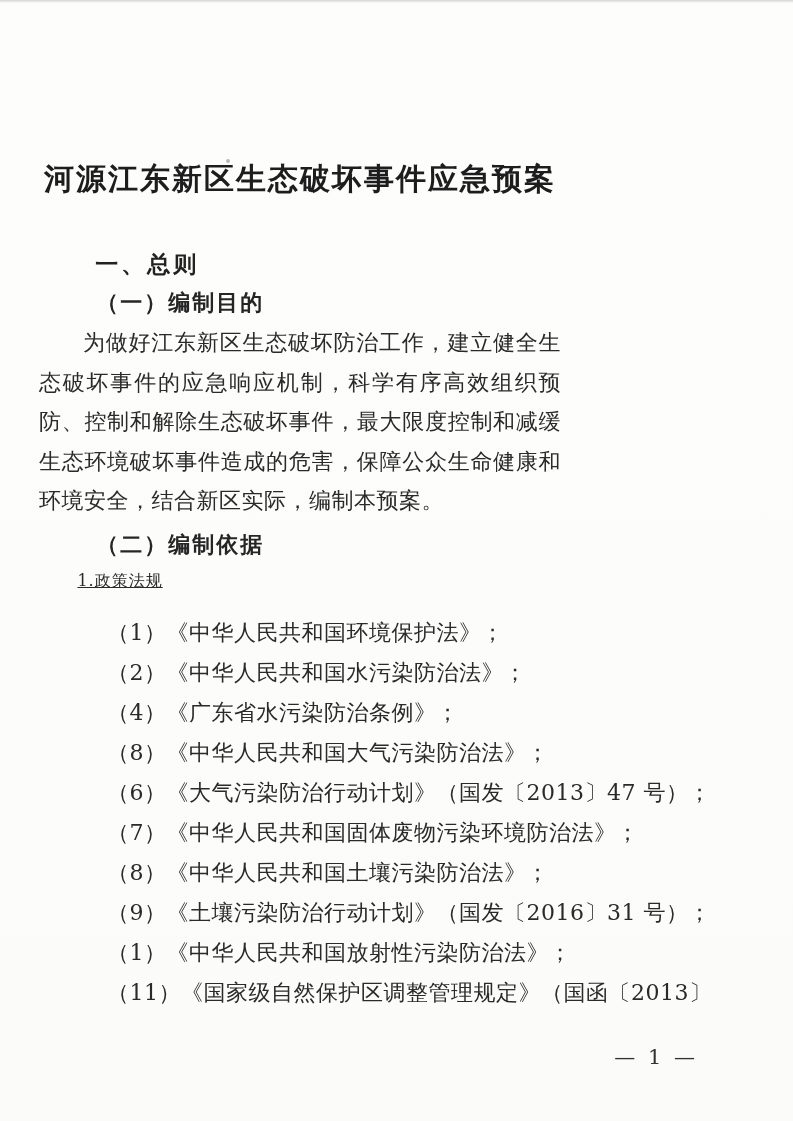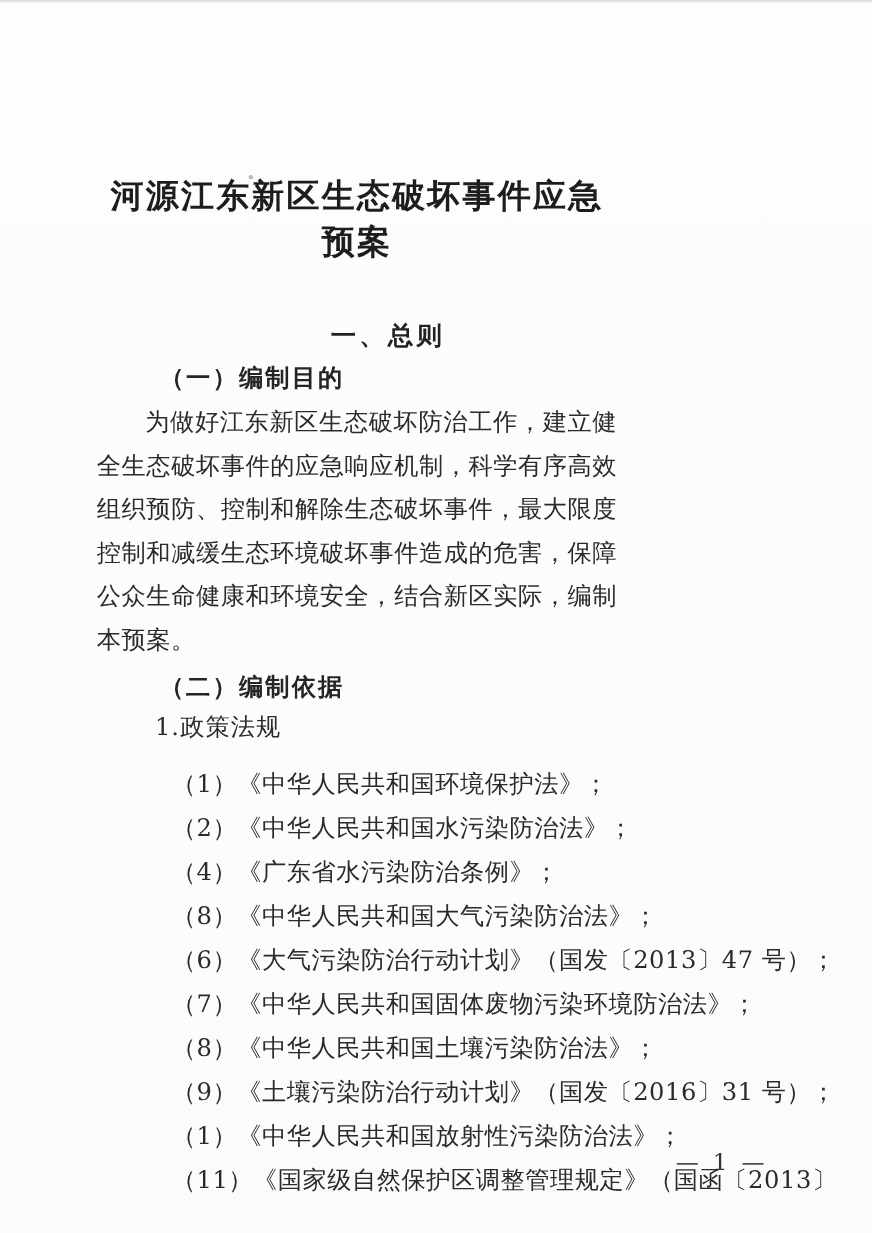--- a/index.html
+++ b/index.html
@@ -28,41 +28,40 @@
     left: 226px; top: 159px;
     width: 4px; height: 4px;
     border-radius: 50%;
     background: #8a8a88;
     opacity: 0.6;
   }
   .content {
     position: absolute;
     top: 0; left: 0;
     width: 655px;
-    padding-left: 88px;
+    padding-left: 39px;
     padding-right: 94px;
   }
   .doc-title {
     margin-top: 158px;
     font-size: 30px;
     line-height: 42px;
     font-weight: 700;
     text-align: center;
     letter-spacing: 2px;
     color: #1d1d1d;
   }
   .h-section {
     margin-top: 49px;
     font-size: 23px;
     line-height: 30px;
     font-weight: 700;
     text-indent: 2.45em;
     letter-spacing: 3px;
     color: #222;
-    text-align: center;
   }
   .h-sub {
     font-size: 22px;
     line-height: 34px;
     font-weight: 700;
     text-indent: 2.6em;
     letter-spacing: 2px;
     color: #252525;
   }
   .h-sub.purpose { margin-top: 6px; }
@@ -71,25 +70,26 @@
     margin-top: 4px;
     font-size: 22px;
     line-height: 39.5px;
     text-align: justify;
     text-justify: inter-character;
     text-indent: 2em;
     letter-spacing: 0.5px;
     color: #2a2a2a;
   }
   .list-heading {
-    font-size: 22px;
+    font-size: 16px;
     line-height: 40px;
     text-indent: 2.4em;
     letter-spacing: 1px;
     color: #2a2a2a;
+    text-decoration: underline;
   }
   .legal-list { margin: 12px; }
   .legal-item {
     font-size: 22px;
     line-height: 40px;
     text-indent: 2.55em;
     letter-spacing: 0.5px;
     white-space: nowrap;
     color: #2a2a2a;
   }

